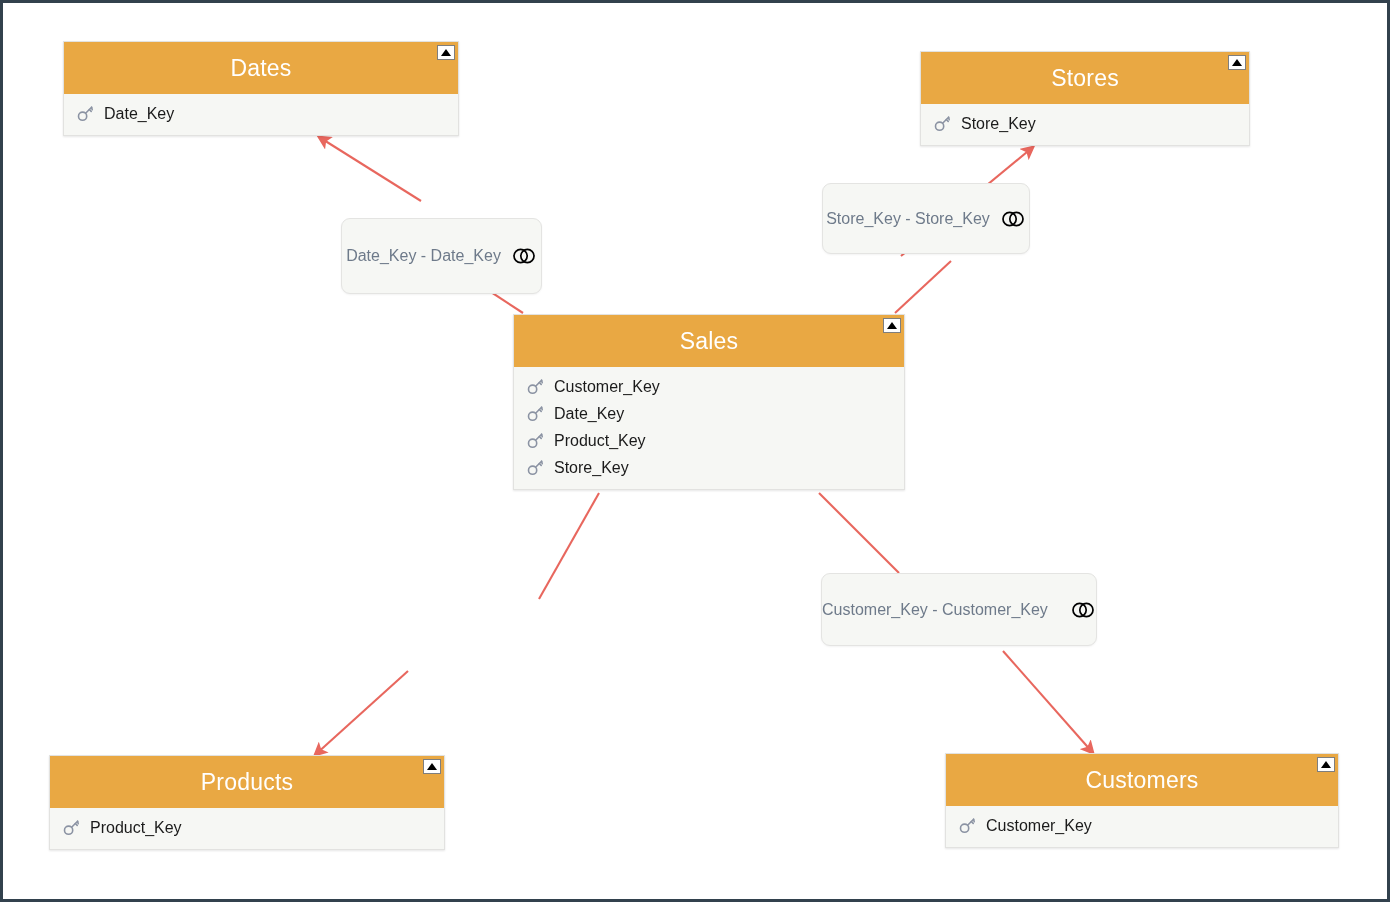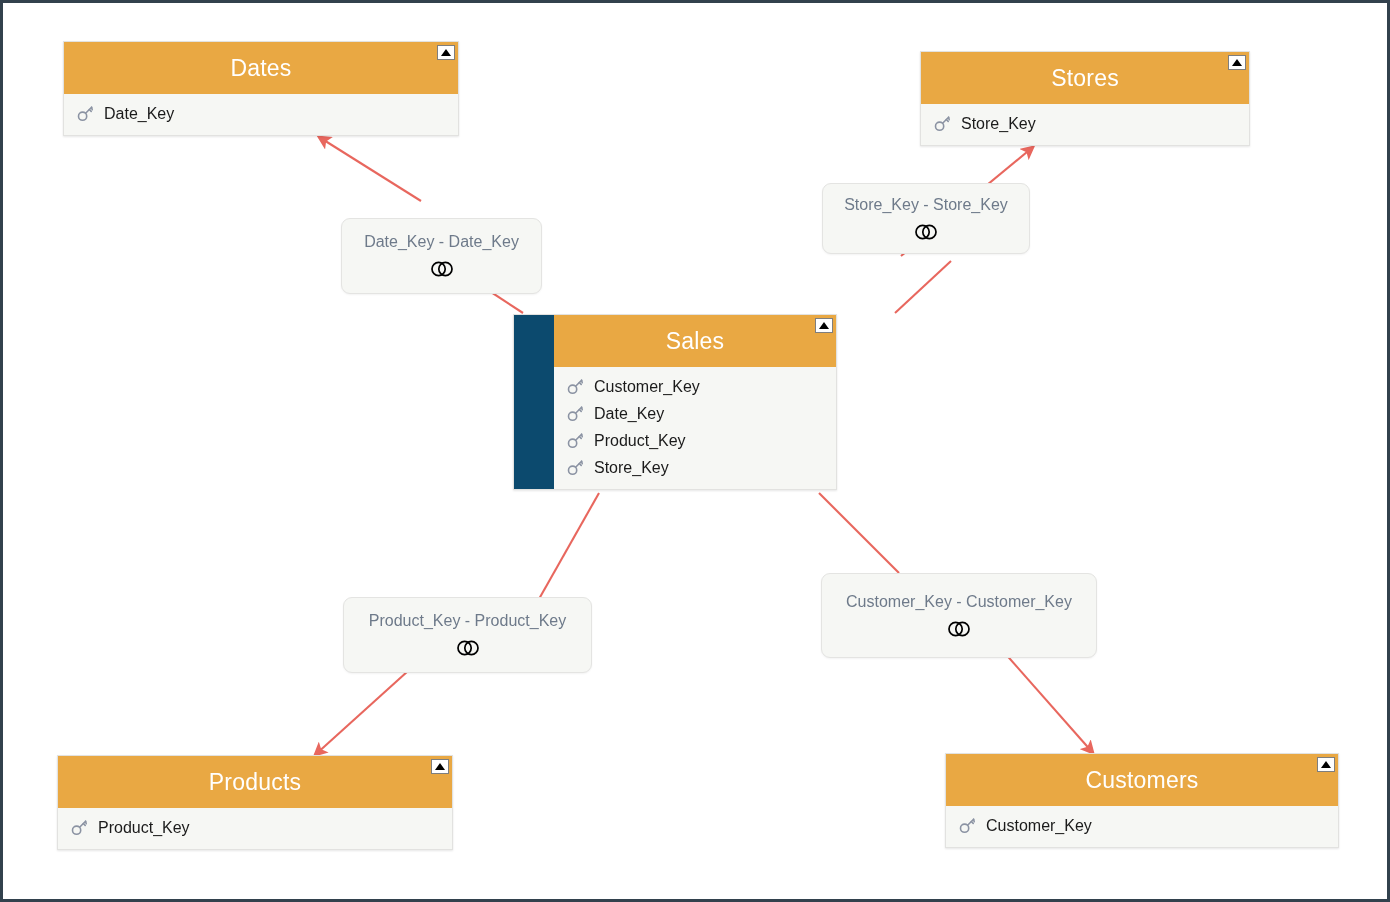--- a/index.html
+++ b/index.html
@@ -26,21 +26,21 @@
     position: absolute;
     left: 0; top: 0;
     width: 1390px; height: 902px;
     pointer-events: none;
     z-index: 1;
   }
 
   
   .table-card {
     position: absolute;
-    background: #0c4a6e;
+    background: #fef9c3;
     border: 1px solid #e2e2e0;
     z-index: 3;
     box-shadow: 0 1px 2px rgba(0,0,0,0.10);
   }
 
   .table-header {
     position: relative;
     background: #e9a843;
     height: 52px;
     display: flex;
@@ -99,21 +99,21 @@
   }
 
   
   .rel-card {
     position: absolute;
     background: #f6f7f4;
     border: 1px solid #e4e4e2;
     border-radius: 9px;
     z-index: 2;
     display: flex;
-    flex-direction: column;
+    flex-direction: row;
     align-items: center;
     justify-content: center;
     gap: 10px;
     box-shadow: 0 1px 2px rgba(0,0,0,0.05);
   }
 
   .rel-label {
     font-size: 16px;
     color: #6e7a8a;
     white-space: nowrap;
@@ -184,21 +184,21 @@
           <circle cx="5.6" cy="11.2" r="4.1" fill="none" stroke="#8b93a3" stroke-width="1.6"></circle>
           <path d="M8.6,8.2 L14.6,2.2" stroke="#8b93a3" stroke-width="1.6" stroke-linecap="round"></path>
           <path d="M12.3,4.5 L14.2,6.4" stroke="#8b93a3" stroke-width="1.6" stroke-linecap="round"></path>
           <path d="M14.6,2.2 L15.2,4.6" stroke="#8b93a3" stroke-width="1.6" stroke-linecap="round"></path>
         </svg>
         <span class="field-name">Store_Key</span>
       </div>
     </div>
   </div>
 
-  <div class="table-card" style="left:510px; top:311px; width:324px;padding-left:40px;">
+  <div class="table-card" style="left:510px; top:311px; width:392px;">
     <div class="table-header">
       <span class="table-title">Sales</span>
       <div class="collapse-btn">
         <span class="tri"></span>
       </div>
     </div>
     <div class="table-body">
       <div class="field-row">
         <svg class="key-icon" viewBox="0 0 17 17">
           <circle cx="5.6" cy="11.2" r="4.1" fill="none" stroke="#8b93a3" stroke-width="1.6"></circle>
@@ -231,21 +231,21 @@
           <circle cx="5.6" cy="11.2" r="4.1" fill="none" stroke="#8b93a3" stroke-width="1.6"></circle>
           <path d="M8.6,8.2 L14.6,2.2" stroke="#8b93a3" stroke-width="1.6" stroke-linecap="round"></path>
           <path d="M12.3,4.5 L14.2,6.4" stroke="#8b93a3" stroke-width="1.6" stroke-linecap="round"></path>
           <path d="M14.6,2.2 L15.2,4.6" stroke="#8b93a3" stroke-width="1.6" stroke-linecap="round"></path>
         </svg>
         <span class="field-name">Store_Key</span>
       </div>
     </div>
   </div>
 
-  <div class="table-card" style="left:46px; top:752px; width:396px;margin-left:8px;">
+  <div class="table-card" style="left:46px; top:752px; width:396px;">
     <div class="table-header">
       <span class="table-title">Products</span>
       <div class="collapse-btn">
         <span class="tri"></span>
       </div>
     </div>
     <div class="table-body">
       <div class="field-row">
         <svg class="key-icon" viewBox="0 0 17 17">
           <circle cx="5.6" cy="11.2" r="4.1" fill="none" stroke="#8b93a3" stroke-width="1.6"></circle>
@@ -291,31 +291,22 @@
   <div class="rel-card" style="left:819px; top:180px; width:208px; height:71px;">
     <span class="rel-label">Store_Key - Store_Key</span>
     <svg class="join-icon" viewBox="0 0 26 18">
       <path d="M13,2.4 A7,7 0 0 0 13,15.6 A7,7 0 0 1 13,2.4 Z" fill="#000000"></path>
       <path d="M13,2.4 A7,7 0 0 1 13,15.6 A7,7 0 0 0 13,2.4 Z" fill="#000000"></path>
       <circle cx="9.6" cy="9" r="6.6" fill="none" stroke="#000000" stroke-width="1.7"></circle>
       <circle cx="16.4" cy="9" r="6.6" fill="none" stroke="#000000" stroke-width="1.7"></circle>
     </svg>
   </div>
 
-  <div class="rel-card" style="left:340px; top:594px; width:249px; height:76px;">
-    <span class="rel-label">Product_Key - Product_Key</span>
-    <svg class="join-icon" viewBox="0 0 26 18">
-      <path d="M13,2.4 A7,7 0 0 0 13,15.6 A7,7 0 0 1 13,2.4 Z" fill="#000000"></path>
-      <path d="M13,2.4 A7,7 0 0 1 13,15.6 A7,7 0 0 0 13,2.4 Z" fill="#000000"></path>
-      <circle cx="9.6" cy="9" r="6.6" fill="none" stroke="#000000" stroke-width="1.7"></circle>
-      <circle cx="16.4" cy="9" r="6.6" fill="none" stroke="#000000" stroke-width="1.7"></circle>
-    </svg>
-  </div>
-
-  <div class="rel-card" style="left:818px; top:570px; width:276px; height:85px;">
+
+  <div class="rel-card" style="left:818px; top:570px; width:276px; height:73px;justify-content:space-between;">
     <span class="rel-label">Customer_Key - Customer_Key</span>
     <svg class="join-icon" viewBox="0 0 26 18">
       <path d="M13,2.4 A7,7 0 0 0 13,15.6 A7,7 0 0 1 13,2.4 Z" fill="#000000"></path>
       <path d="M13,2.4 A7,7 0 0 1 13,15.6 A7,7 0 0 0 13,2.4 Z" fill="#000000"></path>
       <circle cx="9.6" cy="9" r="6.6" fill="none" stroke="#000000" stroke-width="1.7"></circle>
       <circle cx="16.4" cy="9" r="6.6" fill="none" stroke="#000000" stroke-width="1.7"></circle>
     </svg>
   </div>
 
 </div>

